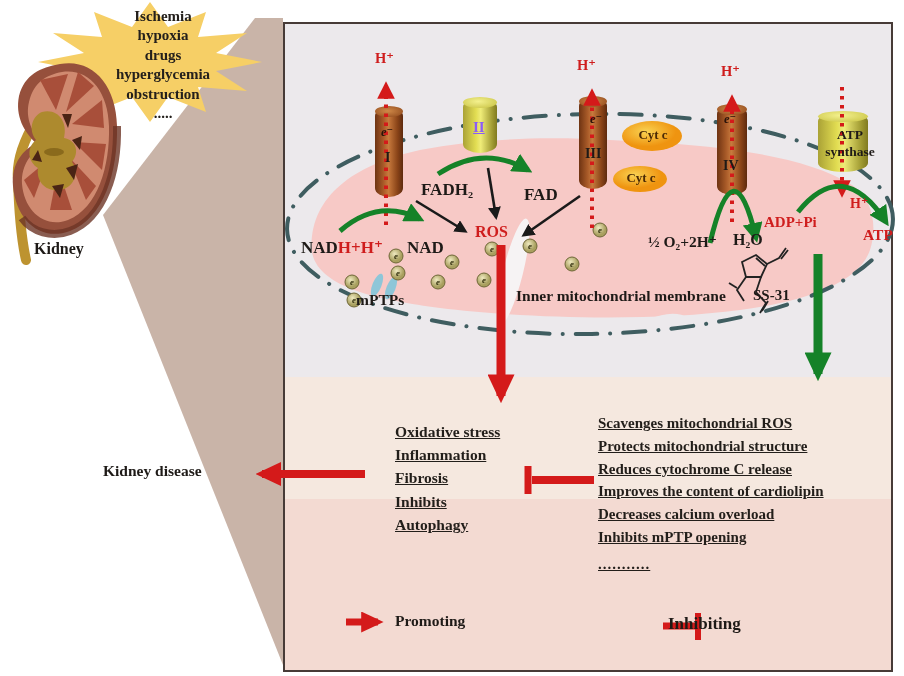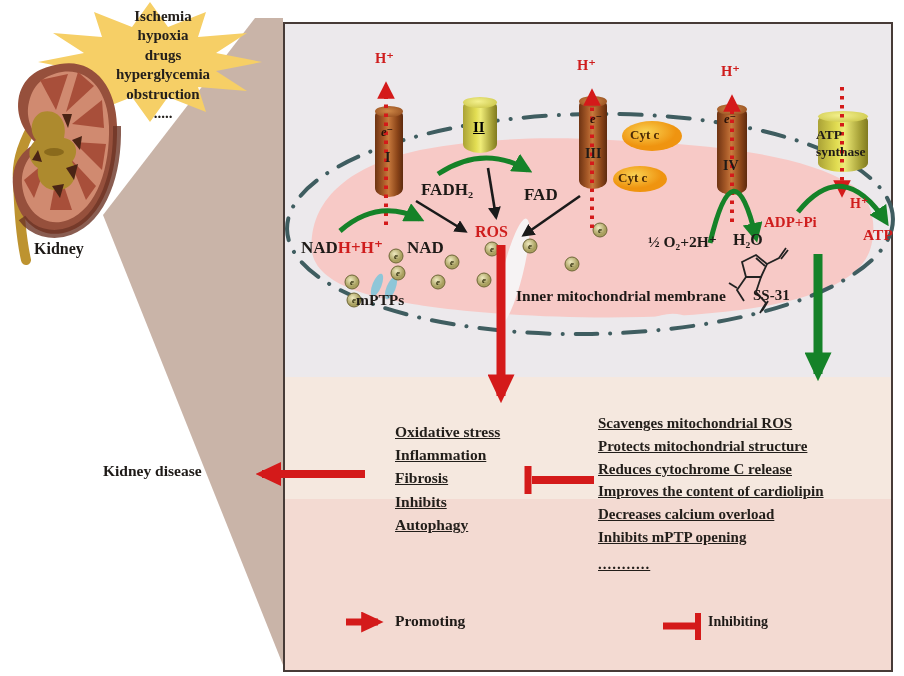--- a/index.html
+++ b/index.html
@@ -21,21 +21,21 @@
   .cyl-yellow .cap{background:radial-gradient(ellipse at 45% 40%,#f4f18e,#c5bf3e);}
   .lbl{position:absolute;white-space:nowrap;color:#1e1a17;font-weight:700;font-size:15px;z-index:6;line-height:1.15;}
   .red{color:#cf1d1d;}
   .it{font-style:italic;}
   .causes{position:absolute;left:85px;top:7px;width:156px;text-align:center;z-index:6;
           font-weight:700;font-size:15px;line-height:19.4px;color:#24201c;}
   .list{position:absolute;z-index:6;font-weight:700;color:#221e1a;text-decoration:underline;}
   .effects{left:395px;top:420px;font-size:15.5px;line-height:23.2px;}
   .benefits{left:598px;top:412px;font-size:15px;line-height:22.8px;}
   .benefit-dots{margin-top:4px;letter-spacing:1px;}
-  .ctr{}
+  .ctr{text-align:center;}
   .beadtxt{font-family:"Liberation Serif",serif;font-style:italic;font-size:9px;fill:#33300f;font-weight:700;}
 </style>
 </head>
 <body>
 
 <div class="stage">
 
   <div class="funnel"></div>
 
   <div class="box">
@@ -240,21 +240,21 @@
   <div class="lbl" style="left:516px;top:287px;font-size:15.5px;">Inner mitochondrial membrane</div>
   <div class="lbl" style="left:753px;top:287px;font-size:15px;">SS-31</div>
   <div class="lbl" style="left:648px;top:233px;font-size:15.5px;text-align:right;">½ O₂+2H⁺</div>
   <div class="lbl" style="left:733px;top:231px;font-size:16px;text-align:center;">H₂O</div>
   <div class="lbl red" style="left:764px;top:214px;font-size:15px;">ADP+Pi</div>
   <div class="lbl red" style="left:850px;top:196px;font-size:14px;">H⁺</div>
   <div class="lbl red" style="left:863px;top:226px;font-size:15.5px;">ATP</div>
 
   <div class="lbl it" style="left:381px;top:125px;font-size:12.5px;color:#2b130a;z-index:6;">e⁻</div>
   <div class="lbl" style="left:385px;top:150px;font-size:14px;">I</div>
-  <div class="lbl" style="left:473px;top:119px;font-size:15px;color:#000000;text-decoration:underline;">II</div>
+  <div class="lbl" style="left:473px;top:119px;font-size:15px;color:#8b5cf6;text-decoration:underline;">II</div>
   <div class="lbl it" style="left:590px;top:112px;font-size:12.5px;color:#2b130a;">e⁻</div>
   <div class="lbl" style="left:585px;top:146px;font-size:14px;">III</div>
   <div class="lbl it" style="left:724px;top:112px;font-size:12.5px;color:#2b130a;">e⁻</div>
   <div class="lbl" style="left:723px;top:158px;font-size:14px;">IV</div>
   <div class="lbl ctr" style="left:816px;top:126px;width:68px;font-size:13.5px;white-space:normal;line-height:17px;">ATP synthase</div>
 
   <div class="list effects">
     <div>Oxidative stress</div>
     <div>Inflammation</div>
     <div>Fibrosis</div>
@@ -266,15 +266,15 @@
     <div>Scavenges mitochondrial ROS</div>
     <div>Protects mitochondrial structure</div>
     <div>Reduces cytochrome C release</div>
     <div>Improves the content of cardiolipin</div>
     <div>Decreases calcium overload</div>
     <div>Inhibits mPTP opening</div>
     <div class="benefit-dots">...........</div>
   </div>
 
   <div class="lbl" style="left:395px;top:612px;font-size:15.5px;">Promoting</div>
-  <div class="lbl" style="left:708px;top:614px;font-size:14px;">Inhibiting</div>
+  <div class="lbl" style="left:668px;top:614px;font-size:17px;">Inhibiting</div>
 
 </div>
 
 </body></html>

